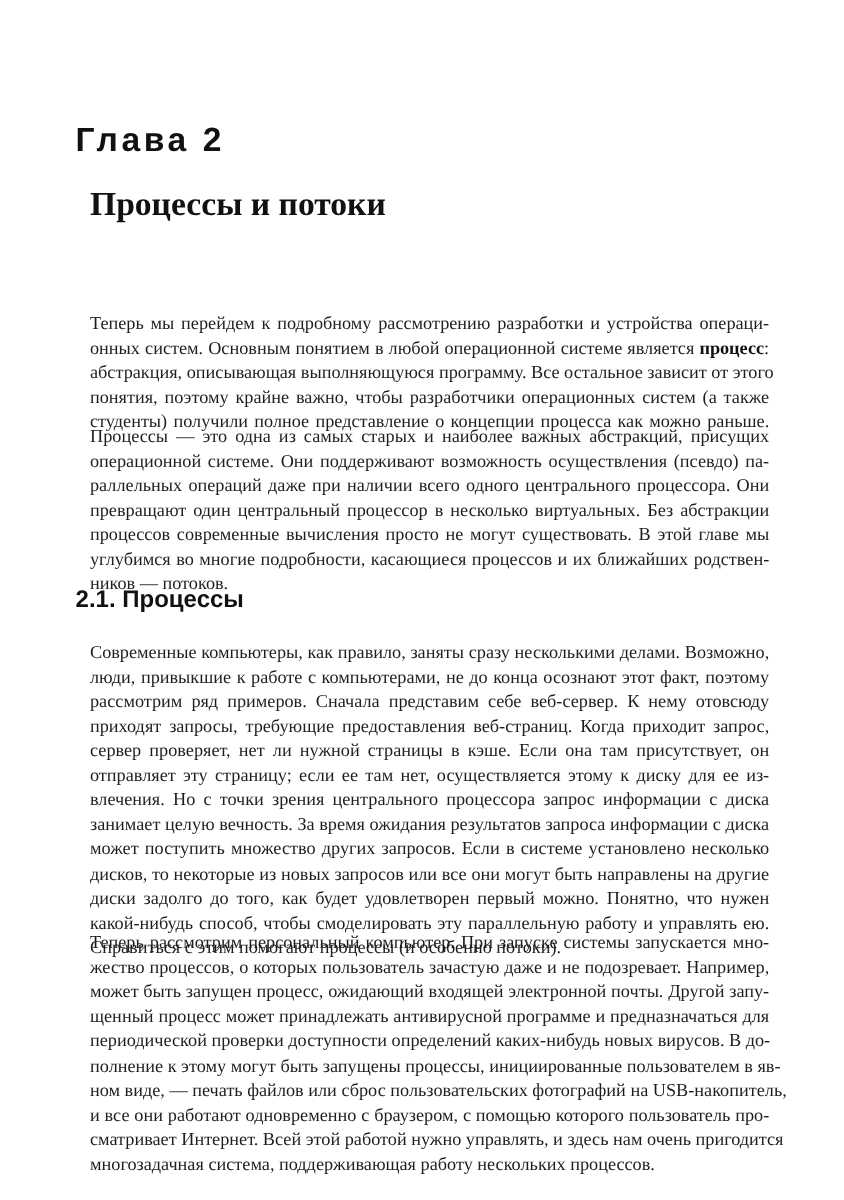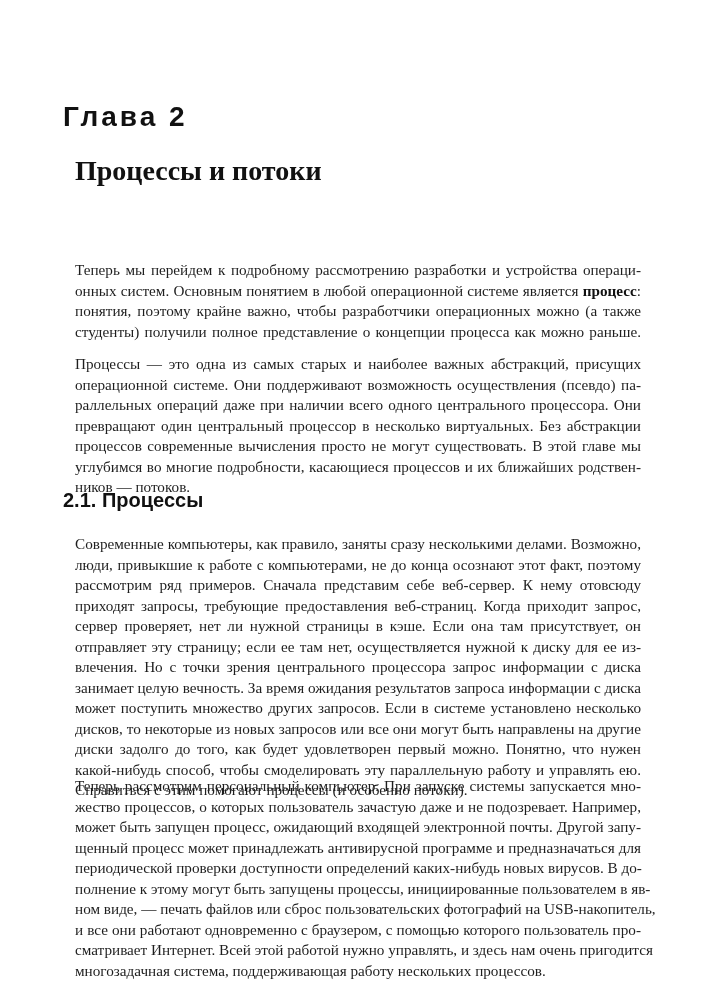--- a/index.html
+++ b/index.html
@@ -36,21 +36,22 @@
 </head>
 <body>
 
 <div class="page">
   <h1 class="chapter-label">Глава 2</h1>
   <h1 class="chapter-title">Процессы и потоки</h1>
 
   <div class="para" id="p1">
     <span class="line">Теперь мы перейдем к подробному рассмотрению разработки и устройства операци-</span>
     <span class="line"><span>онных систем. Основным понятием в любой операционной системе является </span><b>процесс</b><span>:</span></span>
-    <span class="line">понятия, поэтому крайне важно, чтобы разработчики операционных можно (а также</span>
+    <span class="line">абстракция, описывающая выполняющуюся программу. Все остальное зависит от этого</span>
+    <span class="line">понятия, поэтому крайне важно, чтобы разработчики операционных систем (а также</span>
     <span class="line">студенты) получили полное представление о концепции процесса как можно раньше.</span>
   </div>
 
   <div class="para" id="p2">
     <span class="line">Процессы — это одна из самых старых и наиболее важных абстракций, присущих</span>
     <span class="line">операционной системе. Они поддерживают возможность осуществления (псевдо) па-</span>
     <span class="line">раллельных операций даже при наличии всего одного центрального процессора. Они</span>
     <span class="line">превращают один центральный процессор в несколько виртуальных. Без абстракции</span>
     <span class="line">процессов современные вычисления просто не могут существовать. В этой главе мы</span>
     <span class="line">углубимся во многие подробности, касающиеся процессов и их ближайших родствен-</span>
@@ -58,21 +59,21 @@
   </div>
 
   <h2 class="section-title">2.1. Процессы</h2>
 
   <div class="para" id="p3">
     <span class="line">Современные компьютеры, как правило, заняты сразу несколькими делами. Возможно,</span>
     <span class="line">люди, привыкшие к работе с компьютерами, не до конца осознают этот факт, поэтому</span>
     <span class="line">рассмотрим ряд примеров. Сначала представим себе веб-сервер. К нему отовсюду</span>
     <span class="line">приходят запросы, требующие предоставления веб-страниц. Когда приходит запрос,</span>
     <span class="line">сервер проверяет, нет ли нужной страницы в кэше. Если она там присутствует, он</span>
-    <span class="line">отправляет эту страницу; если ее там нет, осуществляется нужной к диску для ее из-</span>
+    <span class="line">отправляет эту страницу; если ее там нет, осуществляется этому к диску для ее из-</span>
     <span class="line">влечения. Но с точки зрения центрального процессора запрос информации с диска</span>
     <span class="line">занимает целую вечность. За время ожидания результатов запроса информации с диска</span>
     <span class="line">может поступить множество других запросов. Если в системе установлено несколько</span>
     <span class="line">дисков, то некоторые из новых запросов или все они могут быть направлены на другие</span>
     <span class="line">диски задолго до того, как будет удовлетворен первый можно. Понятно, что нужен</span>
     <span class="line">какой-нибудь способ, чтобы смоделировать эту параллельную работу и управлять ею.</span>
     <span class="line last">Справиться с этим помогают процессы (и особенно потоки).</span>
   </div>
 
   <div class="para" id="p4">

